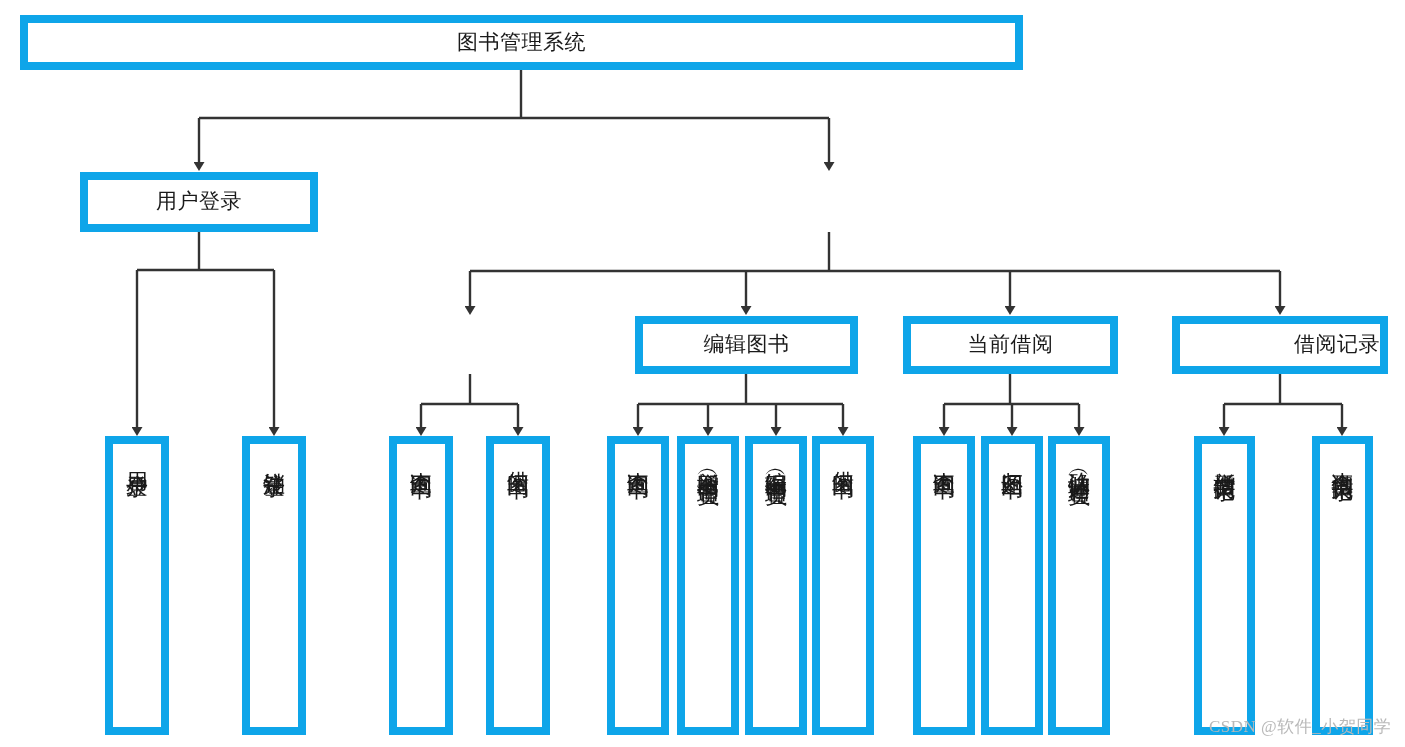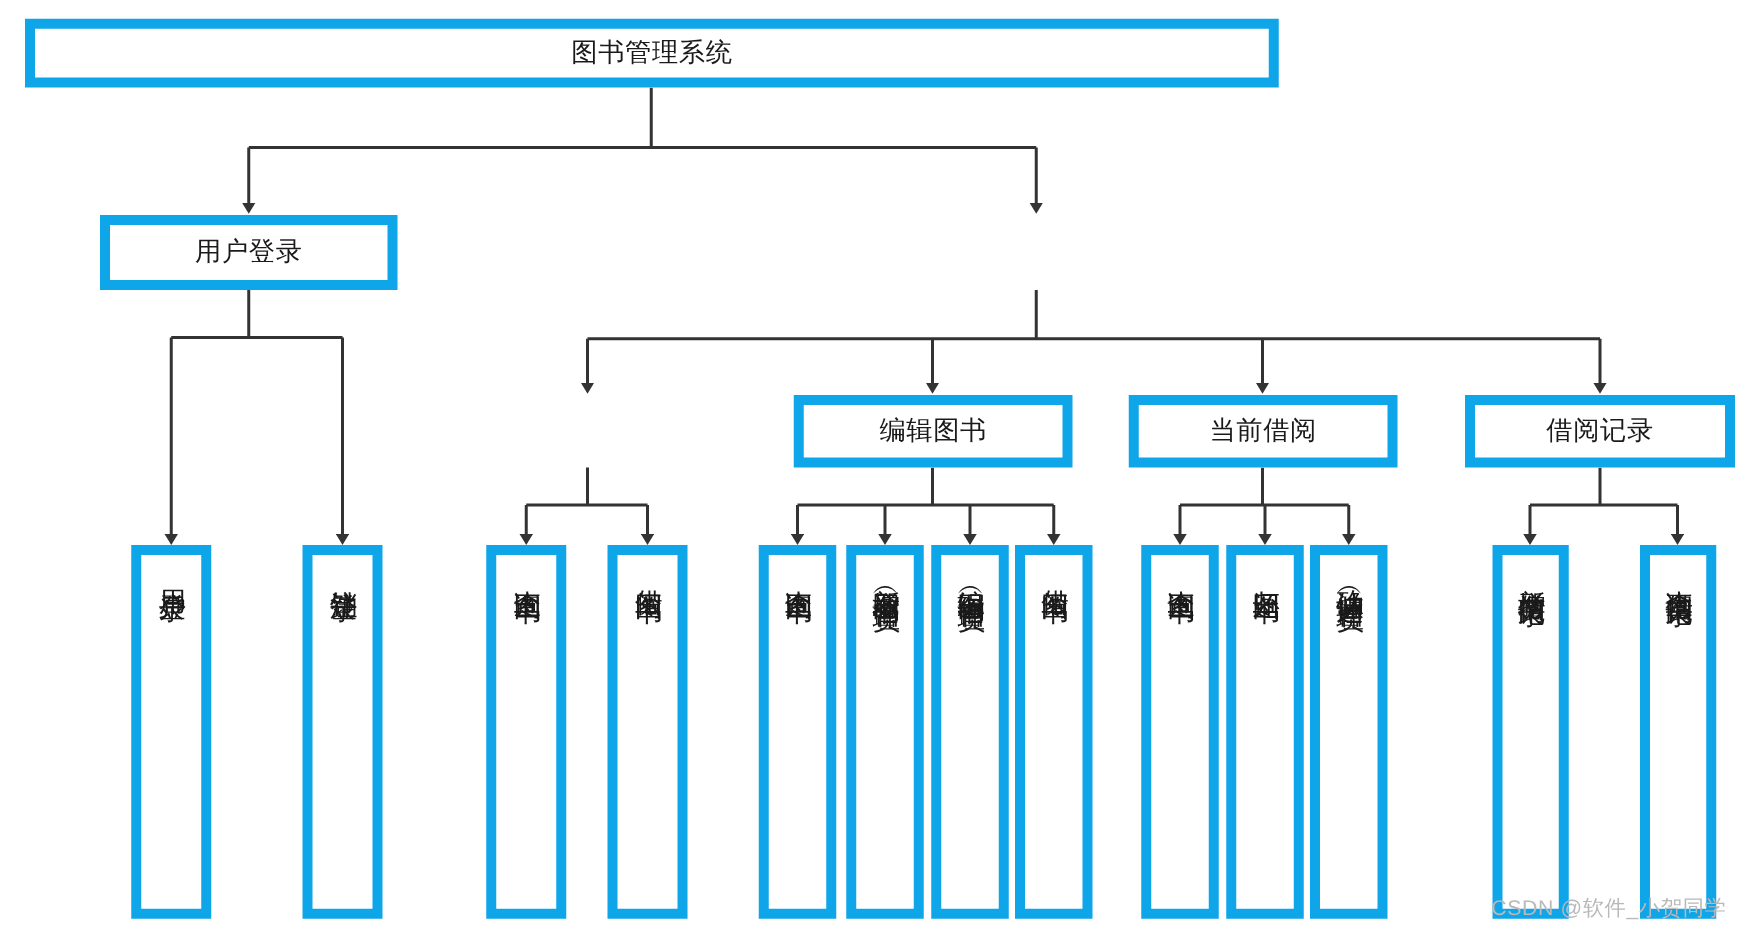--- a/index.html
+++ b/index.html
@@ -61,21 +61,22 @@
     letter-spacing: 2px;
     white-space: nowrap;
   }
   .watermark {
     position: absolute;
     color: #b9b9b9;
     font-size: 17px;
     letter-spacing: 0.5px;
     white-space: nowrap;
     z-index: 5;
-    font-family: Liberation Sans, sans-serif;
+    font-family: Liberation Serif, serif;
+    margin-left: 16px;
   }
 </style>
 </head>
 <body>
 
 <div id="canvas">
 
   <svg id="edges" viewBox="0 0 1405 747" xmlns="http://www.w3.org/2000/svg">
     <defs>
       <marker id="arrow" markerWidth="9" markerHeight="11" refX="1" refY="5.5" orient="auto" markerUnits="userSpaceOnUse">
@@ -133,21 +134,21 @@
   <div class="node node-branch" style="left:80px; top:172px; width:238px; height:60px;">
     <span class="label">用户登录</span>
   </div>
 
   <div class="node node-branch" style="left:635px; top:316px; width:223px; height:58px;">
     <span class="label">编辑图书</span>
   </div>
   <div class="node node-branch" style="left:903px; top:316px; width:215px; height:58px;justify-content:center;">
     <span class="label">当前借阅</span>
   </div>
-  <div class="node node-branch" style="left:1172px; top:316px; width:216px; height:58px;">
+  <div class="node node-branch" style="left:1172px; top:316px; width:216px; height:58px;justify-content:flex-end;">
     <span class="label">借阅记录</span>
   </div>
 
   <div class="node node-leaf" style="left:105px; top:436px; width:64px; height:299px;">
     <span class="label">用户登录</span>
   </div>
   <div class="node node-leaf" style="left:242px; top:436px; width:64px; height:299px;">
     <span class="label">注销登录</span>
   </div>
   <div class="node node-leaf" style="left:389px; top:436px; width:64px; height:299px;">

